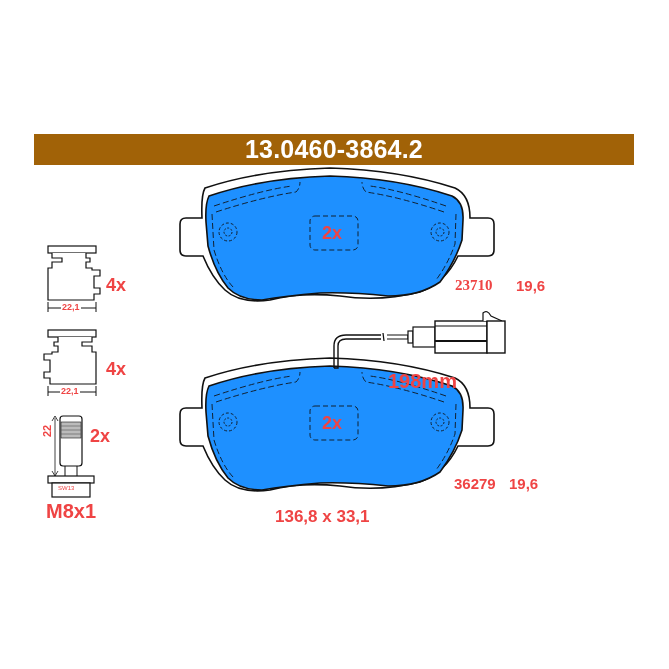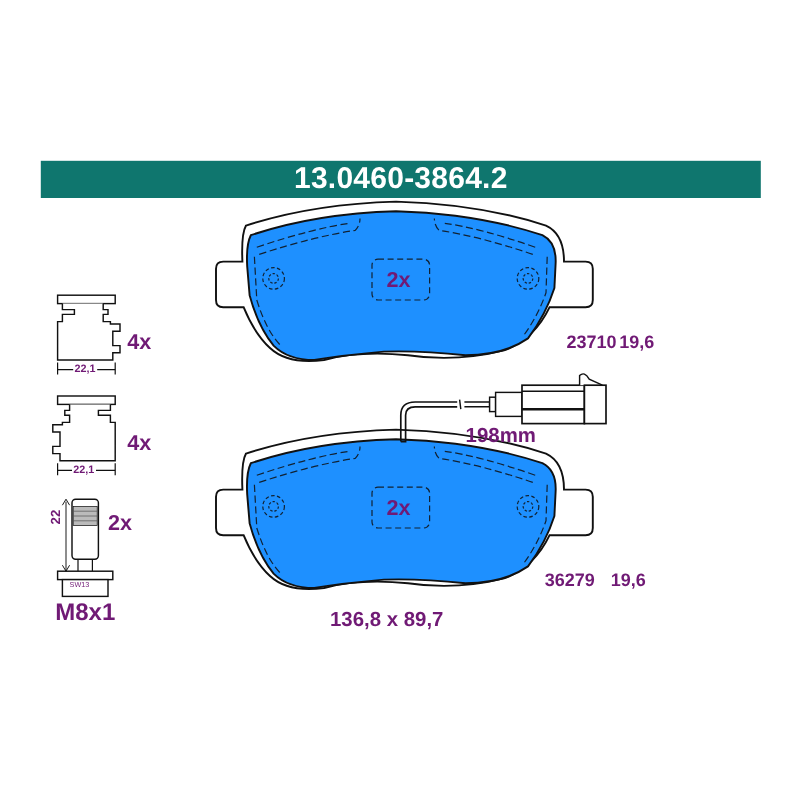--- a/index.html
+++ b/index.html
@@ -1,23 +1,23 @@
 <!DOCTYPE html>
 <html><head>
   <meta charset="utf-8">
   <style>
     html, body { margin: 0; padding: 0; background: #ffffff; }
     body { width: 669px; height: 669px; position: relative; overflow: hidden;
            font-family: "Liberation Sans", sans-serif; }
     .banner { position: absolute; left: 34px; top: 134px; width: 600px; height: 31px;
-              background: #0f766e; color: #ffffff; font-weight: bold; font-size: 25px;
+              background: #a16207; color: #ffffff; font-weight: bold; font-size: 25px;
               display: flex; justify-content: center; align-items: center; gap: 34px;
               letter-spacing: 0.2px; }
     .banner span { line-height: 31px; }
-    .lbl { position: absolute; font-weight: bold; color: #701a75; white-space: nowrap; }
+    .lbl { position: absolute; font-weight: bold; color: #ef4444; white-space: nowrap; }
     svg.diagram { position: absolute; left: 0; top: 0; }
   </style>
 </head>
 <body>
 
 <div class="banner">
   <span>13.0460-3864.2</span>
 </div>
 
 <svg class="diagram" width="669" height="669" viewBox="0 0 669 669">
@@ -95,30 +95,30 @@
     <line x1="65" y1="466" x2="65" y2="476" stroke="#111" stroke-width="1"></line>
     <line x1="77" y1="466" x2="77" y2="476" stroke="#111" stroke-width="1"></line>
     <rect x="48" y="476" width="46" height="7" fill="#fff" stroke="#111" stroke-width="1.2"></rect>
     <rect x="52" y="483" width="38" height="14" fill="#fff" stroke="#111" stroke-width="1.2"></rect>
     <line x1="55" y1="418" x2="55" y2="476" stroke="#111" stroke-width="0.8"></line>
     <path d="M52,421 L55,416 L58,421 M52,471 L55,476 L58,471" fill="none" stroke="#111" stroke-width="0.8"></path>
   </g>
 </svg>
 
 <div class="lbl" style="left:322px; top:223px; font-size:18px;">2x</div>
-<div class="lbl" style="left:472px; top:277px; font-size:15px;">23710</div>
+<div class="lbl" style="left:455px; top:277px; font-size:15px;font-family:Liberation Serif, serif;">23710</div>
 <div class="lbl" style="left:516px; top:277px; font-size:15px;">19,6</div>
 
-<div class="lbl" style="left:388px; top:353px; font-size:17px;">198mm</div>
+<div class="lbl" style="left:388px; top:370px; font-size:20px;">198mm</div>
 
 <div class="lbl" style="left:322px; top:413px; font-size:18px;">2x</div>
 <div class="lbl" style="left:454px; top:475px; font-size:15px;">36279</div>
 <div class="lbl" style="left:509px; top:475px; font-size:15px;">19,6</div>
 
-<div class="lbl" style="left:275px; top:507px; font-size:17px;">136,8 x 89,7</div>
+<div class="lbl" style="left:275px; top:507px; font-size:17px;">136,8 x 33,1</div>
 
 <div class="lbl" style="left:61px; top:302px; font-size:9px; background:#fff; padding:0 1px;">22,1</div>
 <div class="lbl" style="left:106px; top:275px; font-size:18px;">4x</div>
 
 <div class="lbl" style="left:60px; top:386px; font-size:9px; background:#fff; padding:0 1px;">22,1</div>
 <div class="lbl" style="left:106px; top:359px; font-size:18px;">4x</div>
 
 <div class="lbl" style="left:41px; top:437px; font-size:11px; transform:rotate(-90deg); transform-origin:left top; background:#fff;">22</div>
 <div class="lbl" style="left:58px; top:485px; font-size:6px; font-weight:normal;">SW13</div>
 <div class="lbl" style="left:90px; top:426px; font-size:18px;">2x</div>

